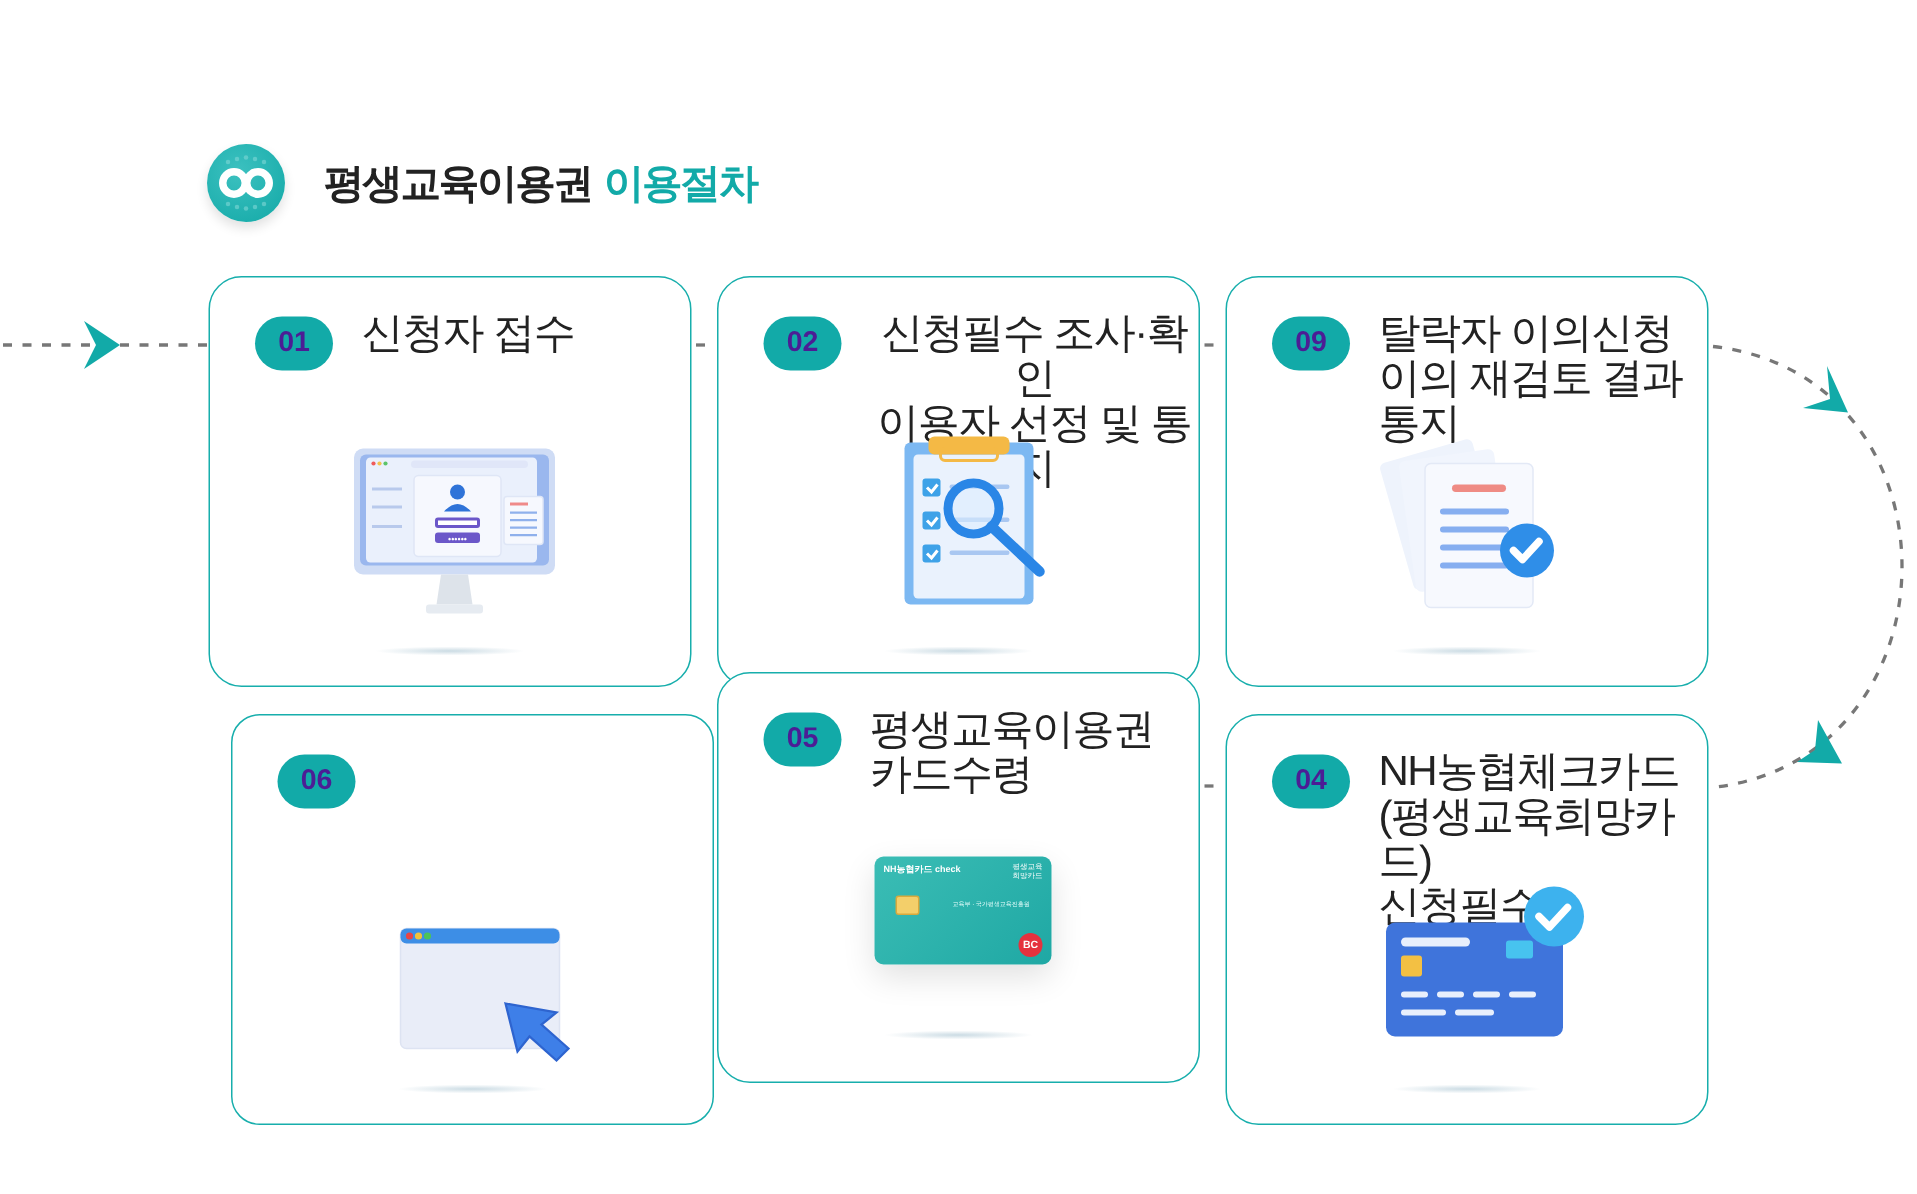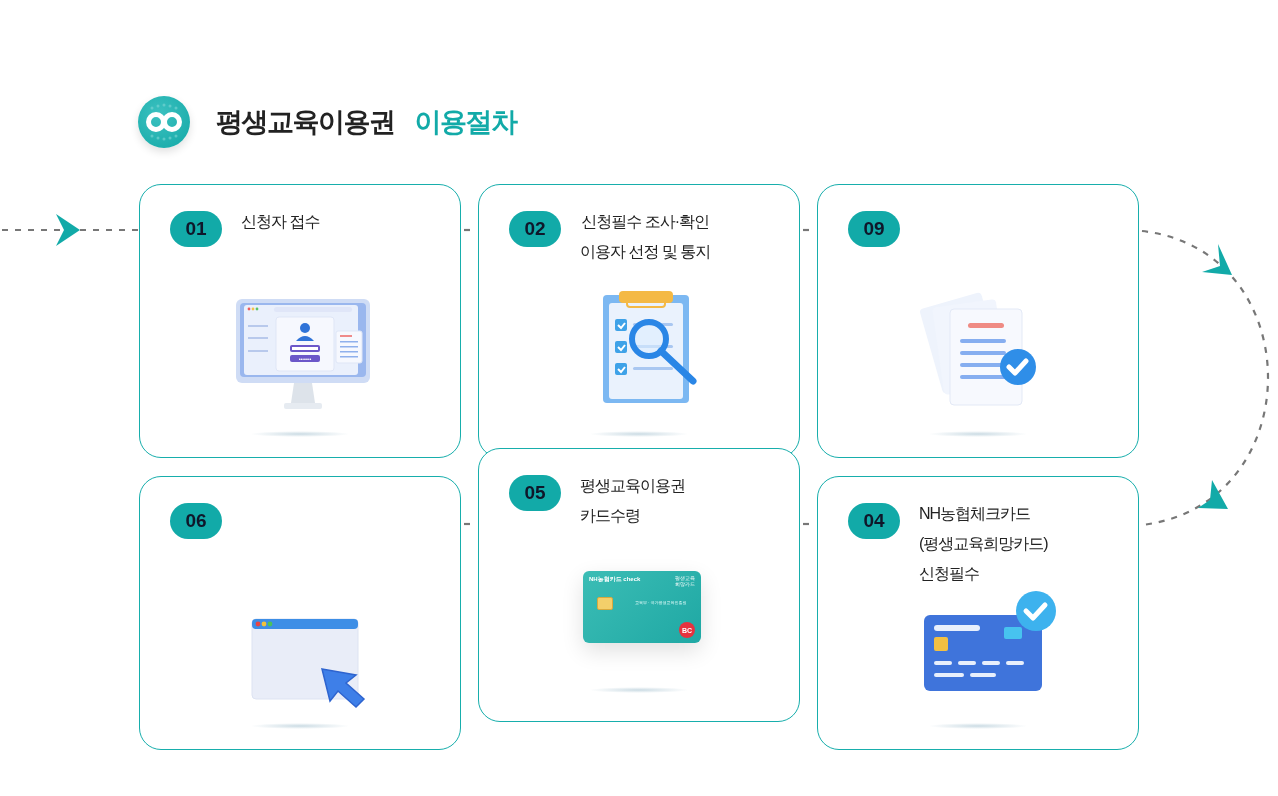--- a/index.html
+++ b/index.html
@@ -3,25 +3,25 @@
 <meta charset="utf-8">
 <style>
   * { box-sizing: border-box; margin: 0; padding: 0; }
   html, body { width: 1278px; height: 796px; background: #ffffff; overflow: hidden; }
   body { position: relative; font-family: "Liberation Sans", "DejaVu Sans", sans-serif; color: #222; }
 
   .header { position: absolute; left: 138px; top: 94px; height: 56px; display: flex; align-items: center; }
   .logo { width: 52px; height: 52px; border-radius: 50%; background: radial-gradient(circle at 40% 35%, #3cc1c0, #12a8a6); box-shadow: 0 4px 8px rgba(0,0,0,0.12); position: relative; }
   .logo svg { position: absolute; left: 0; top: 0; }
   .title { margin-left: 26px; font-size: 27px; font-weight: 700; letter-spacing: -1.5px; color: #222; }
-  .title .accent { color: #12aaa8; margin-left: 20px; }
+  .title .accent { color: #12aaa8; margin-left: 8px; }
 
   .card { position: absolute; width: 322px; height: 274px; border: 1.5px solid #17aeac; border-radius: 22px; background: #fff; }
-  .badge { position: absolute; left: 30px; top: 26px; width: 52px; height: 36px; border-radius: 18px; background: #12aaa8; color: #0f172a; font-weight: 700; font-size: 19px; display: flex; align-items: center; justify-content: center; }
-  .label { position: absolute; left: 101px; top: 22px; font-size: 16px; line-height: 30px; letter-spacing: -1px; color: #222; white-space: pre-line; }
+  .badge { position: absolute; left: 30px; top: 26px; width: 52px; height: 36px; border-radius: 18px; background: #12aaa8; color: #4c1d95; font-weight: 700; font-size: 19px; display: flex; align-items: center; justify-content: center; }
+  .label { position: absolute; left: 101px; top: 22px; font-size: 28px; line-height: 30px; letter-spacing: -1px; color: #222; white-space: pre-line; }
   .shadow { position: absolute; left: 110px; bottom: 20px; width: 100px; height: 6px; border-radius: 50%; background: radial-gradient(ellipse at center, rgba(160,190,205,0.55), rgba(255,255,255,0) 70%); }
   .illus { position: absolute; }
 
   .connectors { position: absolute; left: 0; top: 0; pointer-events: none; }
 
   .nhcard { position: absolute; left: 104px; top: 122px; width: 118px; height: 72px; border-radius: 6px; background: linear-gradient(135deg, #3bbdb5, #1fa8a4); box-shadow: 0 8px 22px rgba(0,0,0,0.12); }
   .nhcard .brand { position: absolute; left: 6px; top: 4px; font-size: 6px; color: #fff; font-weight: 700; }
   .nhcard .brand2 { position: absolute; right: 6px; top: 4px; font-size: 5px; color: #fff; text-align: right; line-height: 6px; }
   .nhcard .chip { position: absolute; left: 14px; top: 26px; width: 16px; height: 13px; border-radius: 2px; background: #f3cf6a; border: 1px solid #d8a93d; }
   .nhcard .bc { position: absolute; right: 6px; bottom: 5px; width: 16px; height: 16px; border-radius: 50%; background: #e5323e; color: #fff; font-size: 7px; font-weight: 700; display: flex; align-items: center; justify-content: center; }
@@ -130,38 +130,40 @@
         <rect x="36" y="78" width="40" height="3" rx="1.5"></rect>
       </g>
     <circle cx="52" cy="50" r="17" fill="rgba(220,236,255,0.6)" stroke="#2a86e6" stroke-width="6"></circle>
     <line x1="64" y1="62" x2="96" y2="92" stroke="#2a86e6" stroke-width="7" stroke-linecap="round"></line>
   </svg>
   <div class="shadow"></div>
 </div>
 
 <div class="card" style="left:817px; top:184px;">
   <div class="badge">09</div>
+  <div class="label">탈락자 이의신청
+이의 재검토 결과통지</div>
   <svg class="illus" style="left:92px; top:104px;" width="140" height="120" viewBox="0 0 140 120">
     <rect x="20" y="10" width="64" height="88" rx="4" fill="#eef3fc" transform="rotate(-16 52 54)"></rect>
     <rect x="28" y="14" width="64" height="88" rx="4" fill="#f1f5fd" transform="rotate(-8 60 58)"></rect>
     <rect x="40" y="20" width="72" height="96" rx="4" fill="#f7f9fe" stroke="#e3e9f6"></rect>
     <rect x="58" y="34" width="36" height="5" rx="2.5" fill="#ef8b84"></rect>
     <g fill="#86aef0">
         <rect x="50" y="50" width="46" height="4" rx="2"></rect>
         <rect x="50" y="62" width="46" height="4" rx="2"></rect>
         <rect x="50" y="74" width="46" height="4" rx="2"></rect>
         <rect x="50" y="86" width="46" height="4" rx="2"></rect>
       </g>
     <circle cx="108" cy="78" r="18" fill="#2f8ee8"></circle>
     <path d="M99 78 l6 6 l11 -12" stroke="#fff" stroke-width="5" fill="none" stroke-linecap="round" stroke-linejoin="round"></path>
   </svg>
   <div class="shadow"></div>
 </div>
 
-<div class="card" style="left:139px; top:476px;">
+<div class="card" style="left:154px; top:476px;border-radius:19px;">
   <div class="badge">06</div>
   <svg class="illus" style="left:110px; top:138px;" width="120" height="94" viewBox="0 0 120 94">
     <rect x="2" y="4" width="106" height="80" rx="4" fill="#e9edf8" stroke="#dde3f2"></rect>
     <rect x="2" y="4" width="106" height="10" rx="4" fill="#3d8ee6"></rect>
     <circle cx="8" cy="9" r="2.4" fill="#e84545"></circle>
       <circle cx="14" cy="9" r="2.4" fill="#f2c23a"></circle>
       <circle cx="20" cy="9" r="2.4" fill="#4cc35a"></circle>
     <path d="M72 54 L106 60 L96 68 L114 84 L106 92 L88 76 L80 86 Z" fill="#3e7fe8" stroke="#2e64cf" stroke-width="1.5"></path>
   </svg>
   <div class="shadow"></div>

